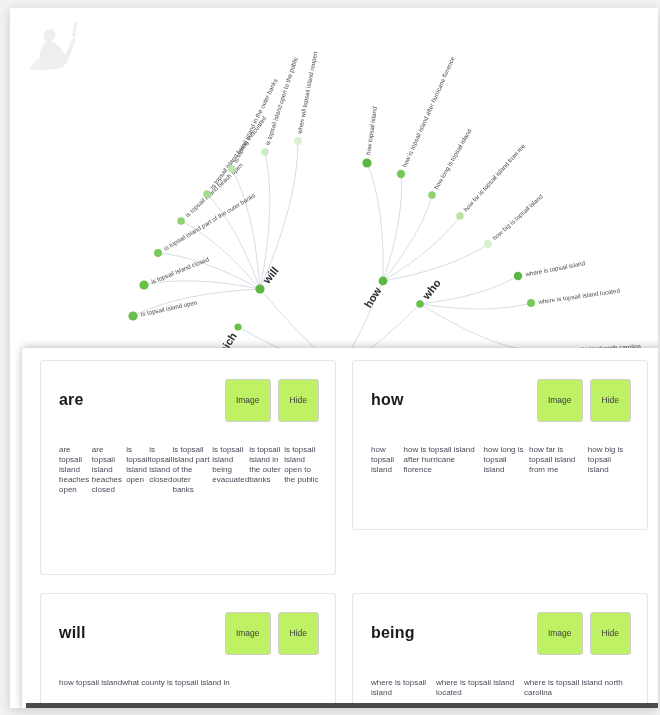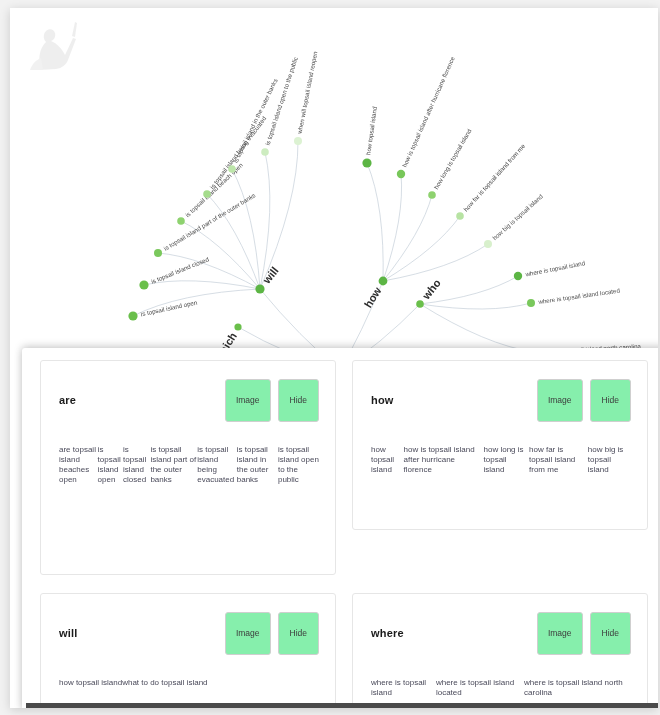--- a/index.html
+++ b/index.html
@@ -71,26 +71,26 @@
   }
   .card-are{min-height:215px;}
   .card-how{min-height:170px;}
   .card-what{min-height:125px;}
   .card-where{min-height:125px;}
   .card-head{
     display:flex;align-items:center;justify-content:space-between;
     margin-bottom:20px;
   }
   .card-title{
-    font-size:11px;font-weight:bold;color:#1b1b1b;letter-spacing:.2px;
+    font-size:16px;font-weight:bold;color:#1b1b1b;letter-spacing:.2px;
   }
   .card-btns{display:flex;gap:7px;}
   .cbtn{
     font-size:8.5px;color:#3c3c3c;
-    background:#86efac;border:1px solid #cfcfcf;border-radius:3px;
+    background:#bef264;border:1px solid #cfcfcf;border-radius:3px;
     padding:6px 10px;line-height:1;cursor:pointer;
   }
   .cbtn.hide{padding:16px 11px;}
   .card-list{display:flex;flex-direction:row;}
   .card-list .q{
     font-size:8px;color:#4a4a5a;
     padding:3.6px 0;line-height:1.25;
   }
 
   
@@ -224,20 +224,21 @@
             <div class="card card-are">
               <div class="card-head">
                 <div class="card-title">are</div>
                 <div class="card-btns">
                   <button class="cbtn">Image</button>
                   <button class="cbtn hide">Hide</button>
                 </div>
               </div>
               <div class="card-list">
                 <div class="q">are topsail island beaches open</div>
+                <div class="q">are topsail island beaches closed</div>
                 <div class="q">is topsail island open</div>
                 <div class="q">is topsail island closed</div>
                 <div class="q">is topsail island part of the outer banks</div>
                 <div class="q">is topsail island being evacuated</div>
                 <div class="q">is topsail island in the outer banks</div>
                 <div class="q">is topsail island open to the public</div>
               </div>
             </div>
           </div>
           <div class="card-slot">
@@ -262,28 +263,28 @@
             <div class="card card-what">
               <div class="card-head">
                 <div class="card-title">will</div>
                 <div class="card-btns">
                   <button class="cbtn">Image</button>
                   <button class="cbtn hide">Hide</button>
                 </div>
               </div>
               <div class="card-list">
                 <div class="q">how topsail island</div>
-                <div class="q">what to do topsail island</div>
+                <div class="q">what county is topsail island in</div>
               </div>
             </div>
           </div>
           <div class="card-slot">
             <div class="card card-where">
               <div class="card-head">
-                <div class="card-title">where</div>
+                <div class="card-title">being</div>
                 <div class="card-btns">
                   <button class="cbtn">Image</button>
                   <button class="cbtn hide">Hide</button>
                 </div>
               </div>
               <div class="card-list">
                 <div class="q">where is topsail island</div>
                 <div class="q">where is topsail island located</div>
                 <div class="q">where is topsail island north carolina</div>
               </div>

